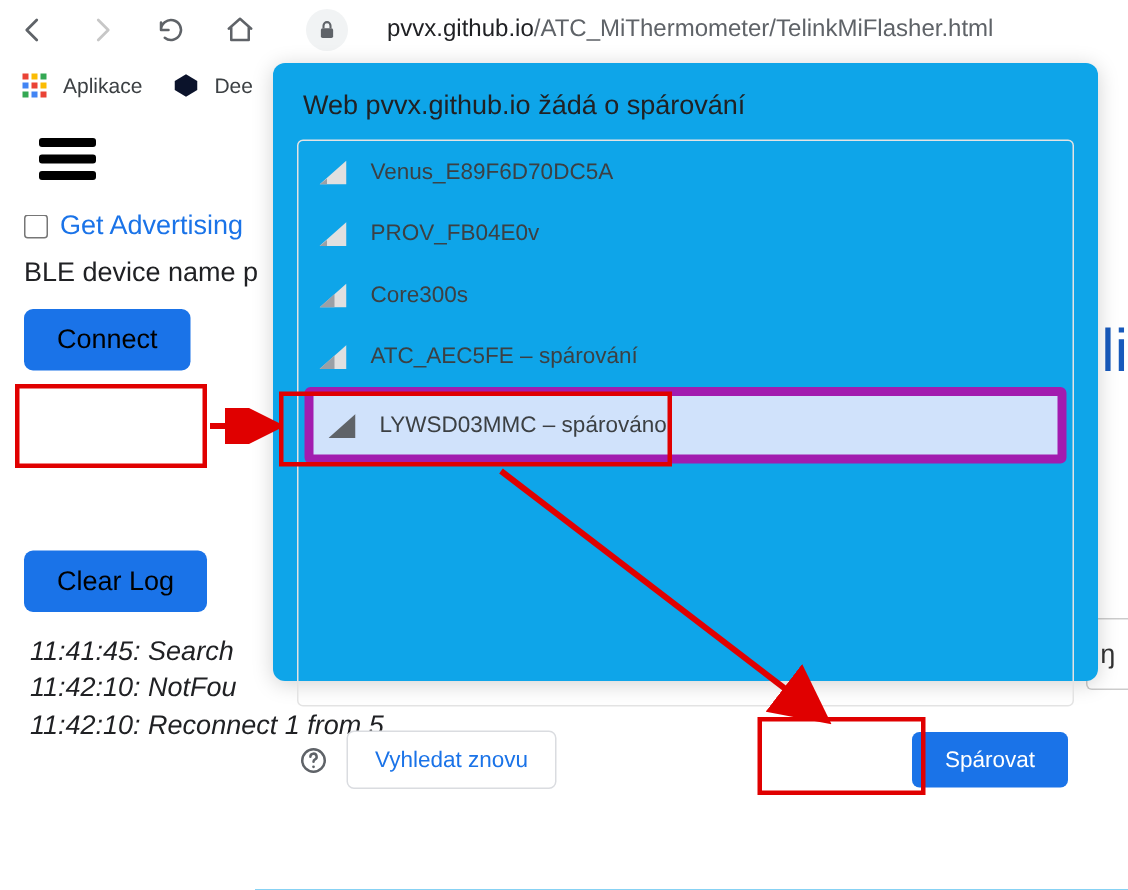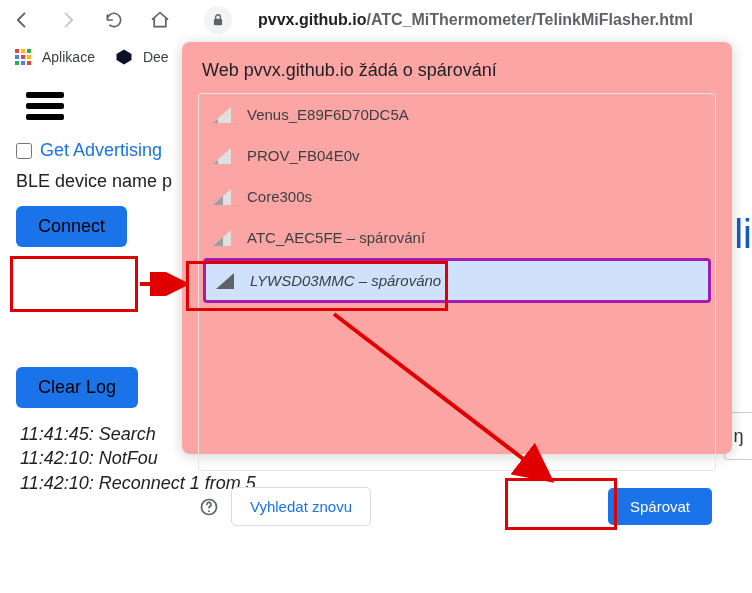--- a/index.html
+++ b/index.html
@@ -12,21 +12,20 @@
     height: 593px;
     overflow: hidden;
     position: relative;
   }
   .toolbar {
     display: flex;
     align-items: center;
     gap: 26px;
     padding: 8px 12px;
     height: 40px;
-    font-weight: bold;
   }
   .nav-icon { width: 20px; height: 20px; display: inline-flex; align-items: center; justify-content: center; color: #5f6368; }
   .nav-icon.disabled { color: #bdbdbd; }
   .url-lock { margin-left: 8px; display: inline-flex; align-items: center; justify-content: center; width: 28px; height: 28px; border-radius: 14px; background: #f1f3f4; color: #5f6368; }
   .url {
     font-size: 16px;
     color: #5f6368;
     display: flex;
     align-items: center;
   }
@@ -71,21 +70,21 @@
     position:absolute; right:0; top:320px; width:28px; height:48px;
     border:1px solid #ccc; border-right:none; border-radius:4px 0 0 4px;
     display:flex; align-items:center; justify-content:center; font-size:18px; color:#333; background:#fff;
   }
   
   .dialog {
     position:absolute;
     left:182px; top:42px;
     width:550px;
     height:412px;
-    background:#fca5a5;
+    background:#0ea5e9;
     border-radius:8px;
     box-shadow: 0 2px 14px rgba(0,0,0,0.18);
     display:flex;
     flex-direction:column;
     padding: 18px 0 0 0;
   }
   .dlg-title { font-size:18px; color:#202124; padding: 0 20px 12px 20px; }
   .dev-list {
     margin: 0 16px;
     border:1px solid #e3e3e3;
@@ -96,25 +95,24 @@
   }
   .dev-item {
     display:flex; align-items:center; gap:16px;
     padding: 12px 14px;
     font-size:15px;
     color:#3c4043;
     cursor:pointer;
   }
   .dev-item.selected {
     background:#d0e2fb;
-    border:3px solid #a21caf;
+    border:6px solid #a21caf;
     border-radius:4px;
     margin: 0 4px;
     padding: 11px 10px;
-    font-style: italic;
   }
   .sig-icon { width:18px; height:16px; display:inline-block; }
   .dlg-footer {
     display:flex;
     align-items:center;
     padding: 16px 20px 18px 16px;
     gap: 11px;
   }
   .help-icon { width:22px; height:22px; color:#5f6368; display:inline-flex; align-items:center; justify-content:center; }
   .btn-outline {

